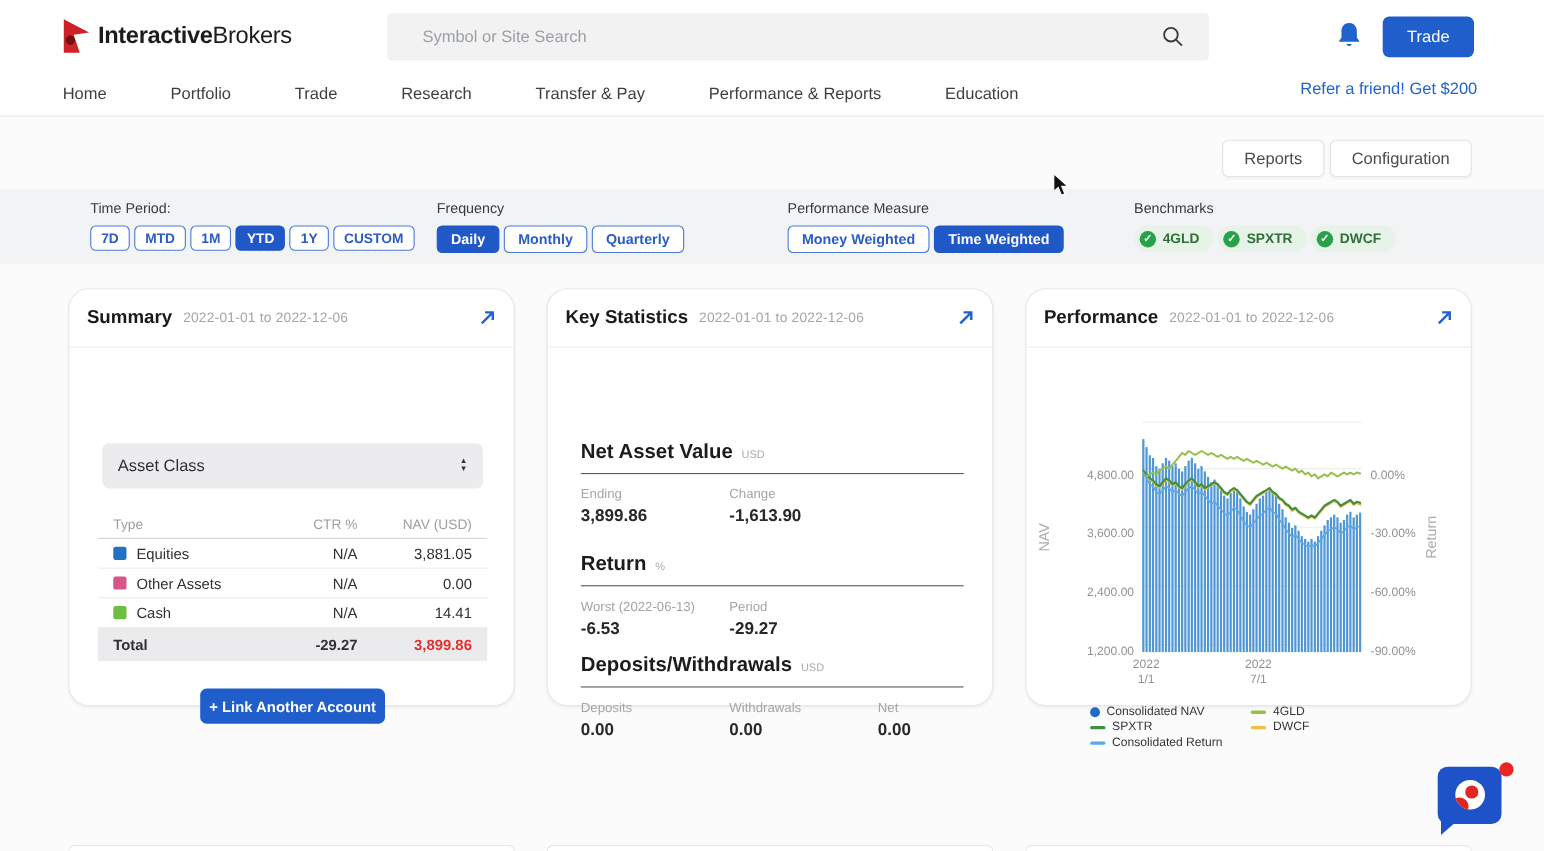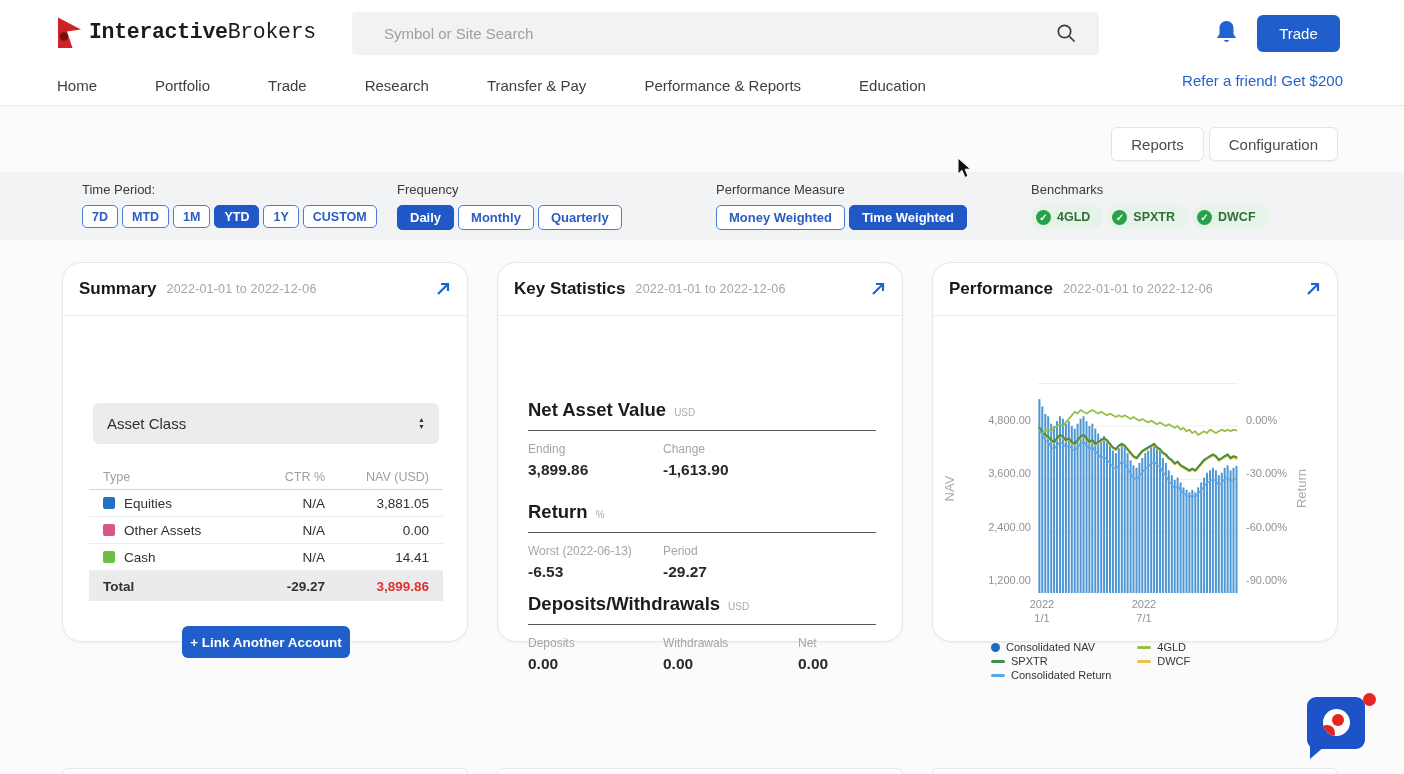--- a/index.html
+++ b/index.html
@@ -4,21 +4,21 @@
 <style>
   * { box-sizing: border-box; }
   body {
     margin: 0; width: 1404px; height: 774px; position: relative;
     font-family: "Liberation Sans", sans-serif; background: #fbfbfc;
     overflow: hidden; color: #2e2e30;
   }
   
   #header { position: absolute; top: 0; left: 0; width: 1404px; height: 106px;
     background: #fff; border-bottom: 1px solid #e9e9eb; z-index: 2; }
-  .logo { position: absolute; left: 57px; top: 15px; display: flex; align-items: center; gap: 7px; font-family: Liberation Mono, monospace; }
+  .logo { position: absolute; left: 57px; top: 15px; display: flex; align-items: center; gap: 7px; }
   .logo-text { font-size: 21.5px; color: #1c1c1e; letter-spacing: -0.3px; }
   .logo-text b { font-weight: bold; }
   .search { position: absolute; left: 352px; top: 12px; width: 747px; height: 43px;
     background: #f2f2f3; border-radius: 4px; display: flex; align-items: center;
     padding: 0 22px 0 30px; }
   .search input { flex: 1; border: none; background: transparent; outline: none;
     font-size: 15px; color: #3c3c3e; font-family: "Liberation Sans", sans-serif; }
   .search input::placeholder { color: #9aa0a6; opacity: 1; }
   .bell { position: absolute; left: 1214px; top: 19px; cursor: pointer; }
   .trade-btn { position: absolute; left: 1257px; top: 15px; width: 83px; height: 37px;
@@ -77,21 +77,21 @@
   .ks-sec { position: absolute; left: 30px; width: 348px; }
   .ks-h { font-size: 18.5px; font-weight: bold; color: #1c1c1e; display: flex; align-items: baseline; gap: 8px; }
   .ks-unit { font-size: 10px; color: #a8abaf; font-weight: normal; }
   .ks-hr { border: none; border-top: 1.5px solid #56585c; margin: 9px 0 11px; }
   .ks-cols { display: flex; }
   .ks-col { width: 135px; } .ks-col:last-child { width: auto; }
   .ks-label { font-size: 12px; color: #a2a5a9; }
   .ks-value { font-size: 15.5px; font-weight: bold; color: #28282a; margin-top: 5px; }
   
   #perf-plot { position: absolute; left: 105px; top: 120px; }
-  .ytick { position: absolute; font-size: 11px; color: #8e9297; }
+  .ytick { position: absolute; font-size: 11px; color: #8e9297; margin-top: 12px; }
   .ytick.l { left: 10px; width: 88px; text-align: right; }
   .ytick.r { left: 313px; width: 70px; text-align: left; }
   .axis-title { position: absolute; font-size: 13px; color: #a8abaf; width: 60px; text-align: center;
     transform: rotate(-90deg); }
   .xtick { position: absolute; top: 334px; width: 60px; text-align: center; font-size: 11px;
     color: #8e9297; line-height: 14px; }
   .legend { position: absolute; left: 58px; top: 377px; display: grid;
     grid-template-rows: repeat(3, 14px); grid-auto-flow: column; column-gap: 26px; }
   .leg-item { display: flex; align-items: center; gap: 6px; font-size: 11px; font-weight: normal; color: #353537; }
   .leg-dot { width: 9px; height: 9px; border-radius: 50%; flex: none; }

